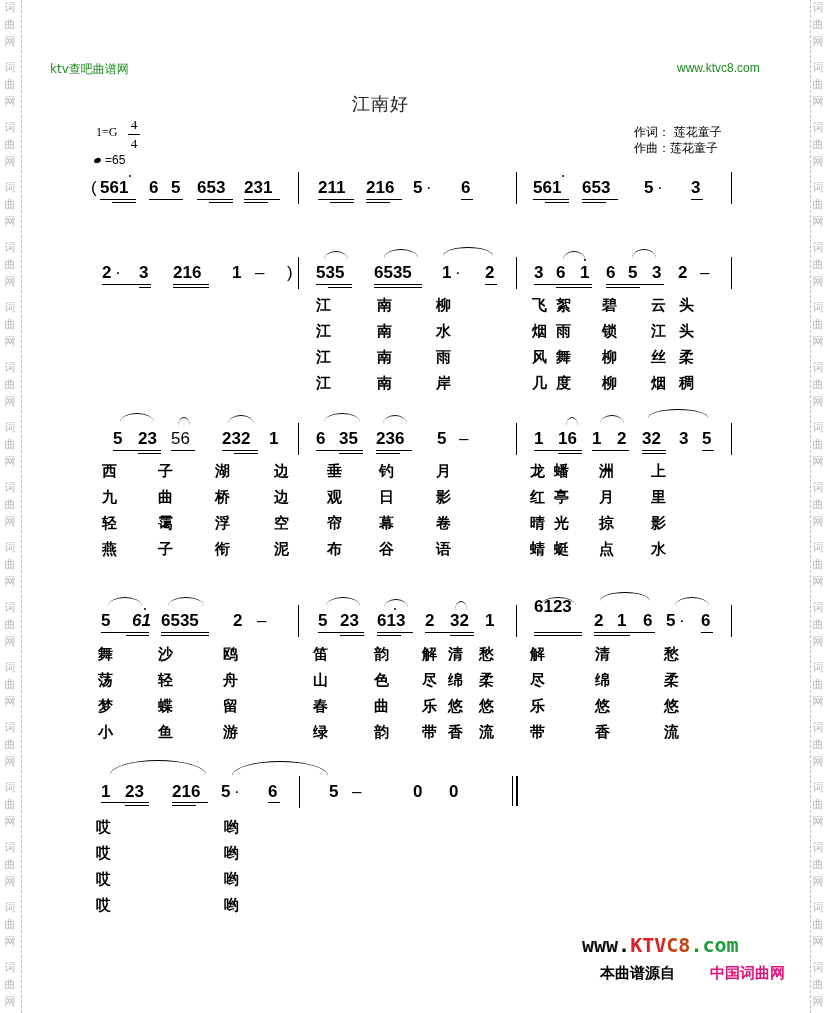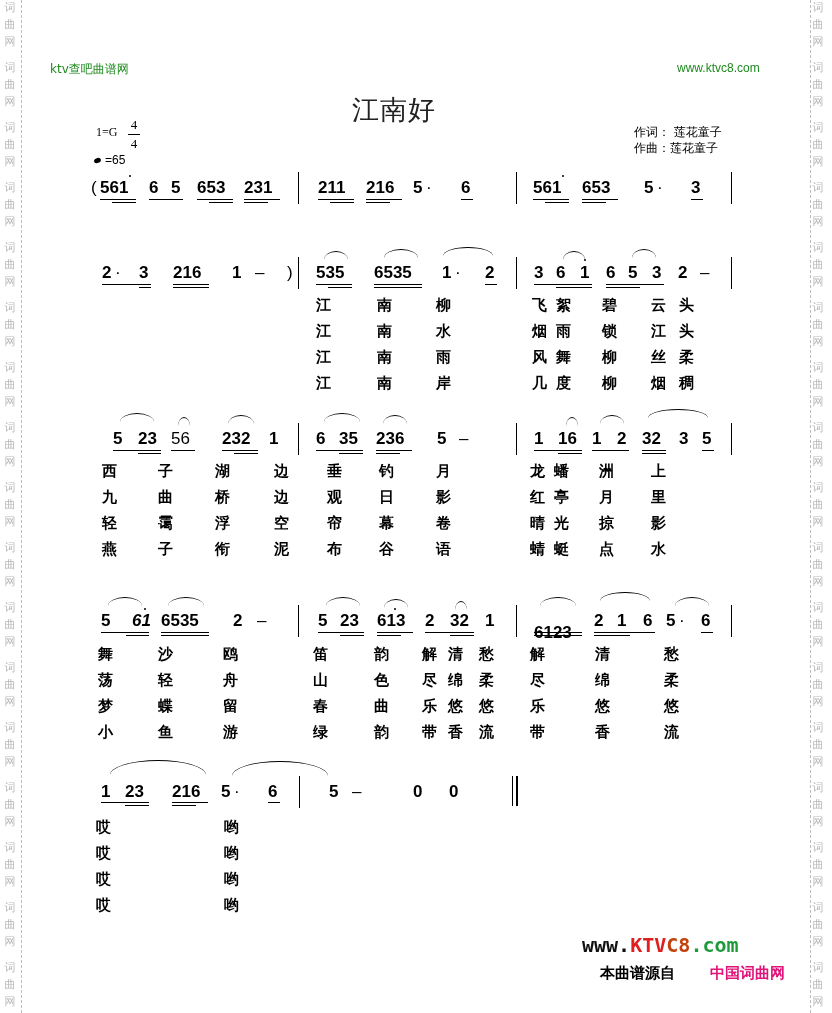--- a/index.html
+++ b/index.html
@@ -10,21 +10,21 @@
   .side-strip { position: absolute; top: 0; width: 16px; height: 1013px; }
   .side-strip.left { left: 2px; }
   .side-strip.right { right: 6px; }
   .side-line { position: absolute; top: 0; width: 0; height: 1013px; border-left: 1px dashed #bdbdbd; }
   .side-line.left { left: 21px; }
   .side-line.right { left: 810px; }
   .wm-char { position: absolute; font-size: 11px; color: #b8b8b8; width: 16px; text-align: center; line-height: 12px; }
 
   .site-left { position: absolute; left: 50px; top: 61px; font-size: 12px; color: #1e8a1e; }
   .site-right { position: absolute; left: 677px; top: 61px; font-size: 12px; color: #1e8a1e; font-family: "Liberation Sans", sans-serif; }
-  .title { position: absolute; left: 352px; top: 92px; font-size: 27px; color: #222; font-family: "DejaVu Serif", serif; font-weight: normal; letter-spacing: 1px; text-align: center; }
+  .title { position: absolute; left: 352px; top: 92px; font-size: 18px; color: #222; font-family: "DejaVu Serif", serif; font-weight: normal; letter-spacing: 1px; text-align: center; }
   .key { position: absolute; left: 96px; top: 125px; font-size: 12px; font-family: "Liberation Serif", serif; }
   .ts { position: absolute; left: 128px; top: 117px; font-size: 13px; font-family: "Liberation Serif", serif; text-align: center; width: 12px; line-height: 16px; }
   .ts .line { border-top: 1px solid #000; margin: 1px 0; }
   .tempo { position: absolute; left: 94px; top: 153px; font-size: 12px; font-family: "Liberation Sans", sans-serif; }
   .tempo .note { display: inline-block; width: 7px; height: 5px; background: #000; border-radius: 50%; transform: rotate(-20deg); margin-right: 4px; vertical-align: middle; }
   .credit { position: absolute; left: 634px; font-size: 12px; }
 
   .tok { position: absolute; font-family: "Liberation Sans", sans-serif; font-weight: bold; font-size: 17px; line-height: 20px; white-space: pre; }
   .ul1 { position: absolute; height: 0; border-top: 1px solid #000; }
   .bar { position: absolute; width: 0; border-left: 1.5px solid #000; height: 32px; }
@@ -301,21 +301,21 @@
     <div class="tok" style="left: 132px; top: 611px; font-weight: bold; font-style: italic;">61</div>
     <div class="tok" style="left: 161px; top: 611px; font-weight: bold;">6535</div>
     <div class="tok" style="left: 233px; top: 611px; font-weight: bold;">2</div>
     <div class="tok" style="left: 257px; top: 611px; font-weight: normal;">–</div>
     <div class="tok" style="left: 318px; top: 611px; font-weight: bold;">5</div>
     <div class="tok" style="left: 340px; top: 611px; font-weight: bold;">23</div>
     <div class="tok" style="left: 377px; top: 611px; font-weight: bold;">613</div>
     <div class="tok" style="left: 425px; top: 611px; font-weight: bold;">2</div>
     <div class="tok" style="left: 450px; top: 611px; font-weight: bold;">32</div>
     <div class="tok" style="left: 485px; top: 611px; font-weight: bold;">1</div>
-    <div class="tok" style="left: 534px; top: 623px; font-weight: bold;">6123</div>
+    <div class="tok" style="left: 534px; top: 597px; font-weight: bold;">6123</div>
     <div class="tok" style="left: 594px; top: 611px; font-weight: bold;">2</div>
     <div class="tok" style="left: 617px; top: 611px; font-weight: bold;">1</div>
     <div class="tok" style="left: 643px; top: 611px; font-weight: bold;">6</div>
     <div class="tok" style="left: 666px; top: 611px; font-weight: bold;">5</div>
     <div class="tok" style="left: 679px; top: 611px; font-weight: normal;">·</div>
     <div class="tok" style="left: 701px; top: 611px; font-weight: bold;">6</div>
     <div class="lyric" style="left: 98px; top: 645px;">舞</div>
     <div class="lyric" style="left: 158px; top: 645px;">沙</div>
     <div class="lyric" style="left: 223px; top: 645px;">鸥</div>
     <div class="lyric" style="left: 313px; top: 645px;">笛</div>

